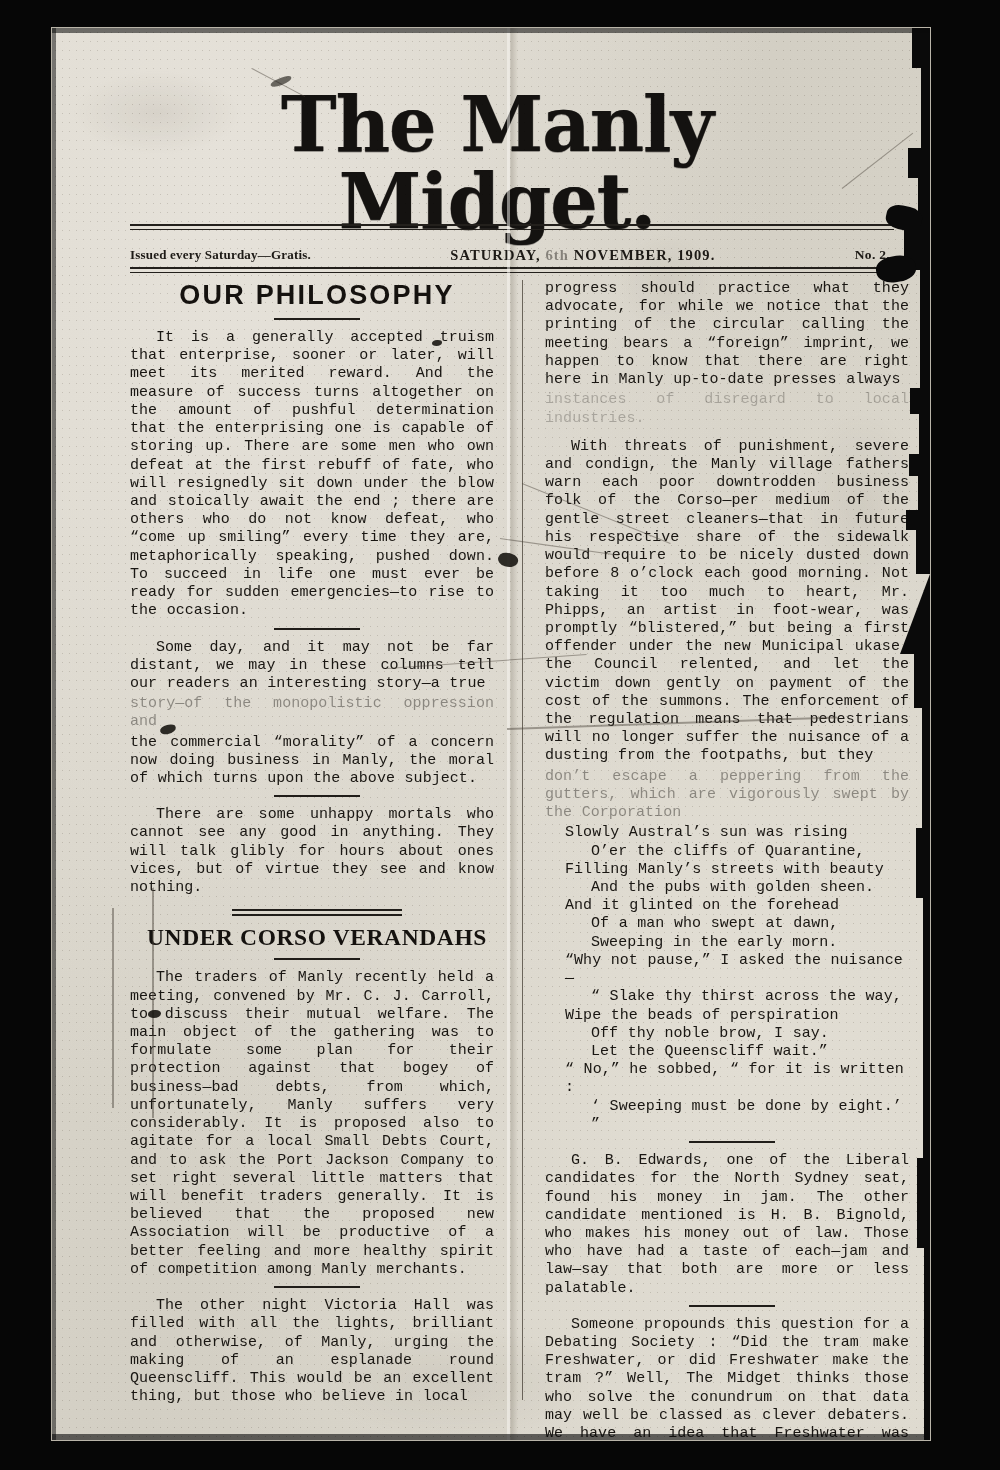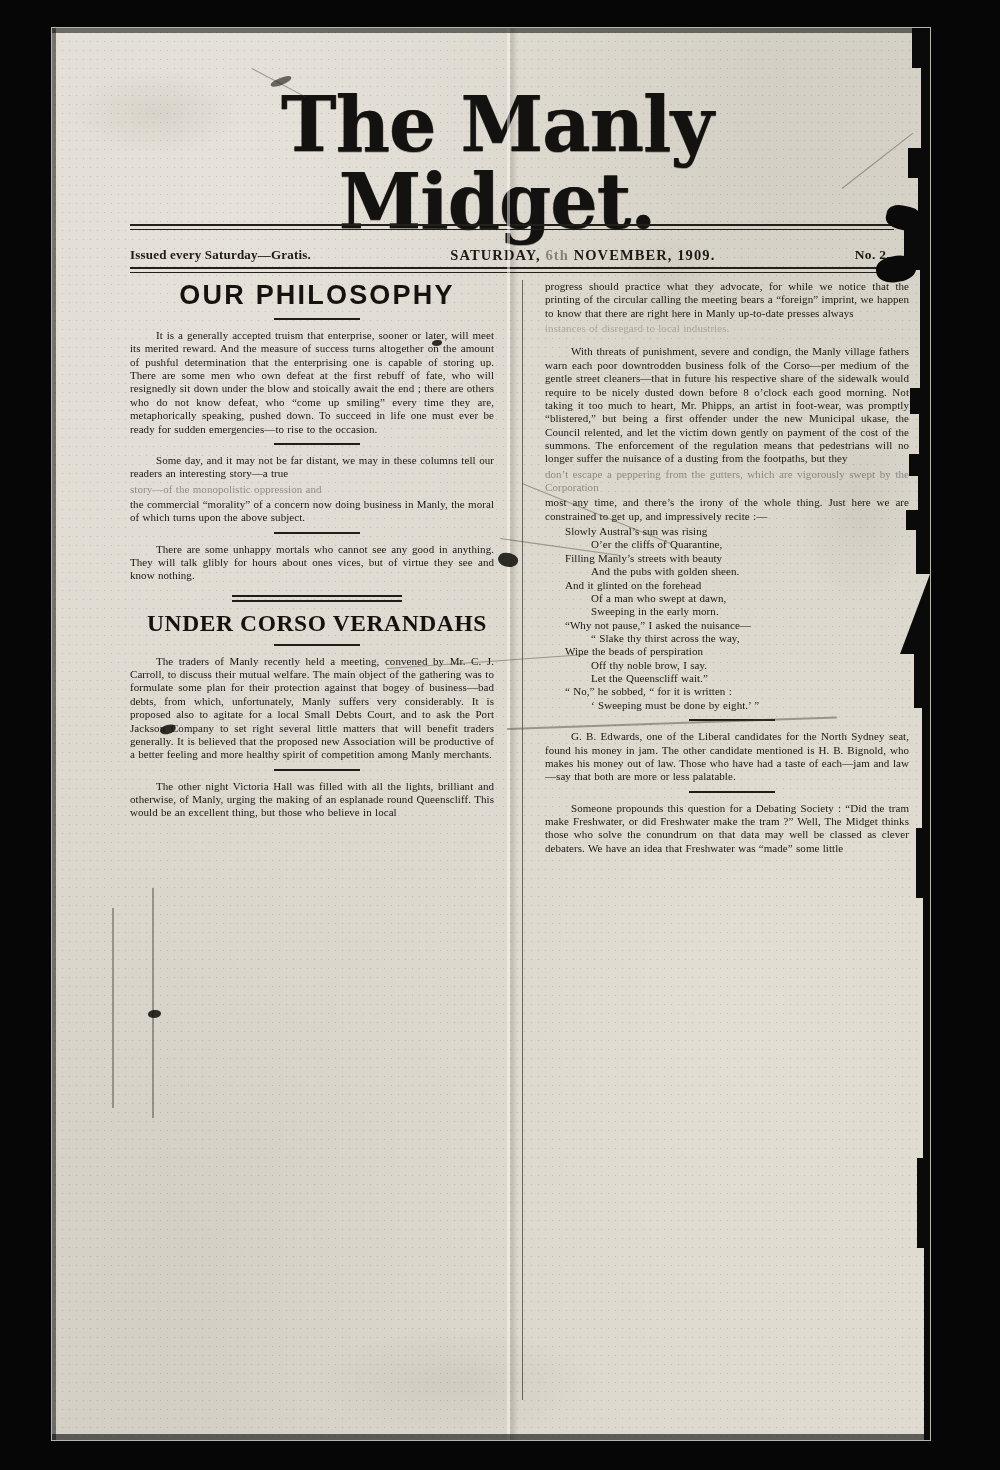--- a/index.html
+++ b/index.html
@@ -171,26 +171,26 @@
   }
   .col {
     width: 374px;
     color: #1b1814;
   }
   .col-left  { padding-right: 18px; }
   .col-right { padding-left: 22px; border-left: 1px solid #6a645a; }
 
   .col p, .col .poem {
     margin: 0 10px 2px 0;
-    font-size: 11px;
+    font-size: 15px;
     line-height: 1.215;
     text-align: justify;
     text-indent: 26px;
     color: #191612;
-    font-family: Liberation Serif, serif;
+    font-family: Liberation Mono, monospace;
     letter-spacing: .05px;
     word-spacing: .5px;
   }
   .col p.noindent { text-indent: 0; }
 
   
   .faded { opacity: .42; }
   .faded-strong { opacity: .26; }
 
   h2.head-sans {
@@ -293,21 +293,20 @@
 
         <p>The other night Victoria Hall was filled with all the lights, brilliant and otherwise, of Manly, urging the making of an esplanade round Queenscliff. This would be an excellent thing, but those who believe in local</p>
       </div>
 
       <div class="col col-right">
         <p class="noindent">progress should practice what they advocate, for while we notice that the printing of the circular calling the meeting bears a “foreign” imprint, we happen to know that there are right here in Manly up-to-date presses always</p>
         <p class="noindent faded-strong">instances of disregard to local industries.</p>
 
         <p style="margin-top:10px;">With threats of punishment, severe and condign, the Manly village fathers warn each poor downtrodden business folk of the Corso—per medium of the gentle street cleaners—that in future his respective share of the sidewalk would require to be nicely dusted down before 8 o’clock each good morning. Not taking it too much to heart, Mr. Phipps, an artist in foot-wear, was promptly “blistered,” but being a first offender under the new Municipal ukase, the Council relented, and let the victim down gently on payment of the cost of the summons. The enforcement of the regulation means that pedestrians will no longer suffer the nuisance of a dusting from the footpaths, but they</p>
         <p class="noindent faded">don’t escape a peppering from the gutters, which are vigorously swept by the Corporation</p>
-        <p class="noindent">most any time, and there’s the irony of the whole thing. Just here we are constrained to get up, and impressively recite :—</p>
 
         <div class="poem">
             <span class="pl">Slowly Austral’s sun was rising</span>
             <span class="pl ind">O’er the cliffs of Quarantine,</span>
             <span class="pl">Filling Manly’s streets with beauty</span>
             <span class="pl ind">And the pubs with golden sheen.</span>
             <span class="pl">And it glinted on the forehead</span>
             <span class="pl ind">Of a man who swept at dawn,</span>
             <span class="pl ind">Sweeping in the early morn.</span>
             <span class="pl">“Why not pause,” I asked the nuisance—</span>

